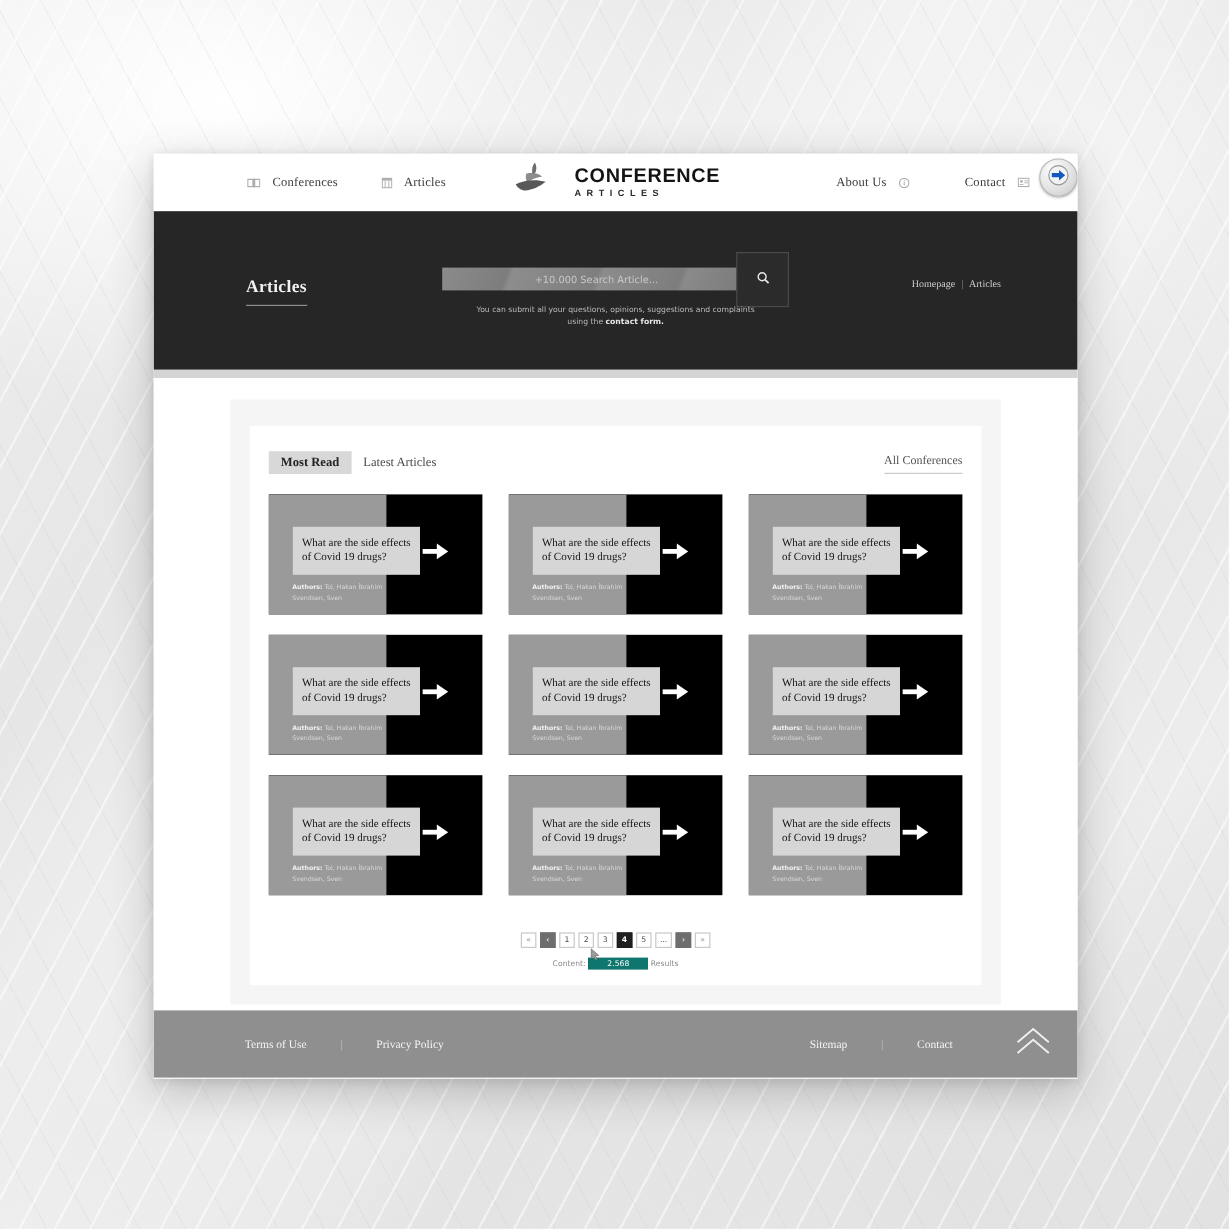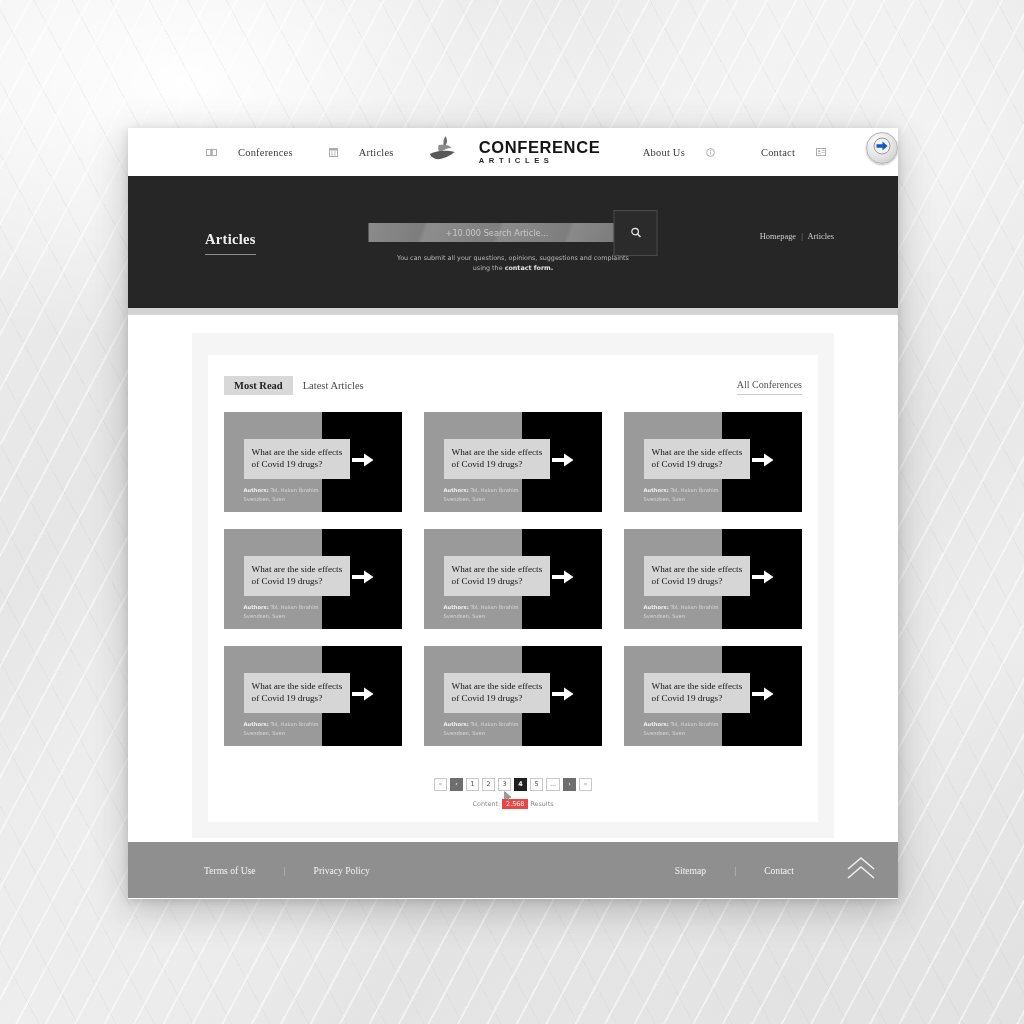--- a/index.html
+++ b/index.html
@@ -40,23 +40,23 @@
   }
 
   
   .topnav {
     position: relative;
     height: 48px;
     background: #ffffff;
     display: flex; align-items: center;
   }
   .nav-left { display: flex; align-items: center; gap: 36px; margin-left: 78px; }
-  .nav-right { display: flex; align-items: center; gap: 46px; margin-left: auto; margin-right: 72px; }
+  .nav-right { display: flex; align-items: center; gap: 46px; margin-left: auto; margin-right: 40px; }
   .navlink {
-    display: flex; align-items: center; gap: 21px;
+    display: flex; align-items: center; gap: 10px;
     font-size: 10.5px; color: #3b3b3b; letter-spacing: .2px;
     font-family: "Liberation Serif", serif; cursor: pointer;
   }
   .navlink .ic { display: inline-flex; opacity: .55; }
 
   .brand {
     position: absolute; left: 50%; top: 50%;
     transform: translate(-50%, -50%);
     display: flex; align-items: center; gap: 19px;
   }
@@ -211,21 +211,21 @@
     cursor: pointer;
   }
   .pg.dark { background: #6e6e6e; border-color: #6e6e6e; color: #ffffff; }
   .pg.active { background: #1f1f1f; border-color: #1f1f1f; color: #ffffff; font-weight: 700; }
   .pg.ghost { color: #9a9a9a; }
   .results {
     margin-top: 9px;
     font-family: "DejaVu Sans", sans-serif; font-size: 6.4px; color: #8a8a8a;
   }
   .results .count {
-    background: #ef4444; color: #fdfdfd; padding: 1px 4px; margin: 0 2px;
+    background: #0f766e; color: #fdfdfd; padding: 1px 16px; margin: 0 2px;
     position: relative;
   }
   .cursor-ic {
     position: absolute; left: 2px; top: -8px;
   }
 
   
   .footer {
     position: relative;
     height: 56px;

